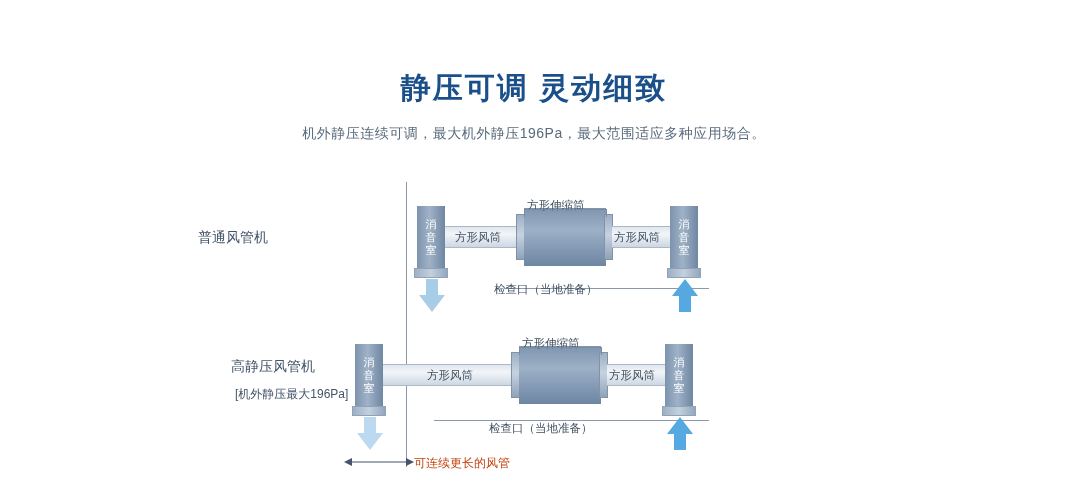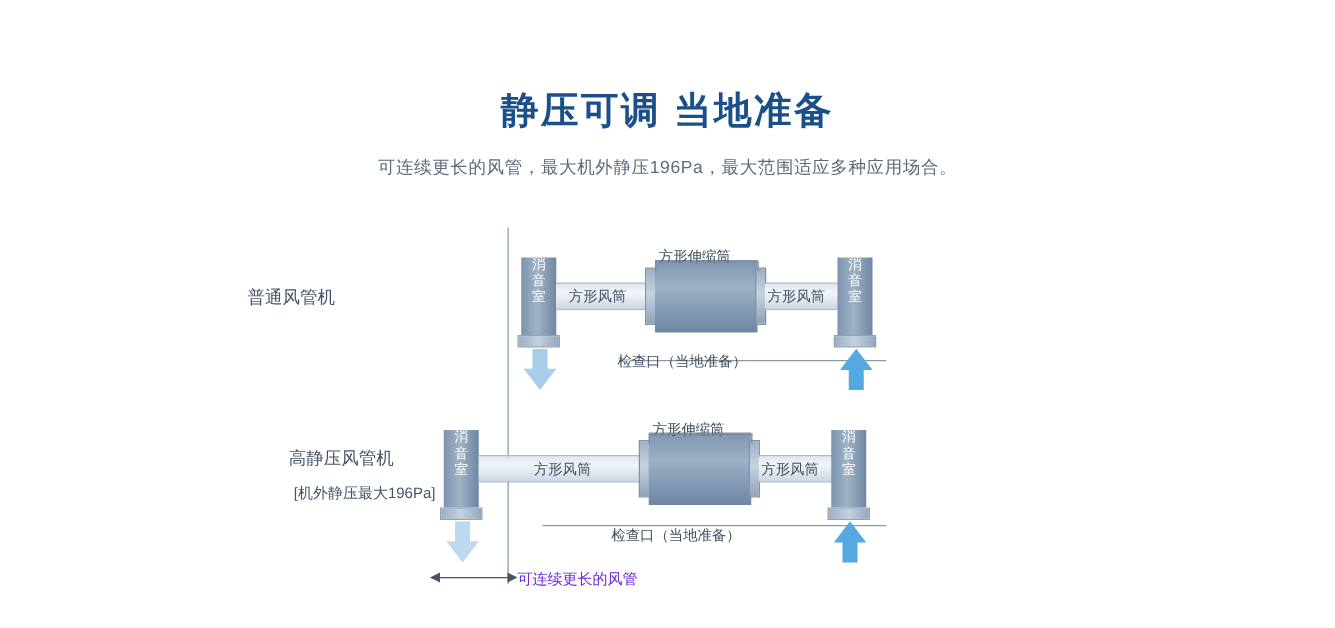--- a/index.html
+++ b/index.html
@@ -52,21 +52,21 @@
   .silencer{
     position:absolute;
     background:linear-gradient(to right,#7d93ad 0%,#9fb2c7 45%,#6f86a2 100%);
     border:1px solid #5d7governo;
     box-sizing:border-box;
     color:#ffffff;
     font-size:11px;
     line-height:13px;
     text-align:center;
     display:flex;
-    align-items:flex-start;
+    align-items:center;
     justify-content:center;
     letter-spacing:0;
   }
   .silencer span{display:block;width:14px;}
   .silencer-foot{
     position:absolute;
     background:linear-gradient(to right,#9db0c4 0%,#c3d0de 50%,#93a7bd 100%);
     border:1px solid #8fa2b6;
     box-sizing:border-box;
   }
@@ -98,29 +98,29 @@
     color:#3f4f60;
     white-space:nowrap;
     font-family:Liberation Mono, monospace;
   }
 
   .leader{position:absolute;background:#7d8c9c;}
 
   .hline{position:absolute;height:1px;background:#8a98a8;}
   .note{
     position:absolute;
-    font-size:12px;color:#6d28d9;white-space:nowrap;
+    font-size:12px;color:#c2410c;white-space:nowrap;
   }
   svg{display:block;}
 </style>
 </head>
 <body>
 
-<div class="title">静压可调 当地准备</div>
-<div class="subtitle">可连续更长的风管，最大机外静压196Pa，最大范围适应多种应用场合。</div>
+<div class="title">静压可调 灵动细致</div>
+<div class="subtitle">机外静压连续可调，最大机外静压196Pa，最大范围适应多种应用场合。</div>
 
 <div class="diagram">
 
   <div class="vline" style="left:406px;top:182px;height:285px;"></div>
 
   <div class="row-label" style="left:198px;top:229px;">普通风管机</div>
 
   <div class="silencer" style="left:417px;top:206px;width:28px;height:62px;">
     <span>消音室</span>
   </div>

